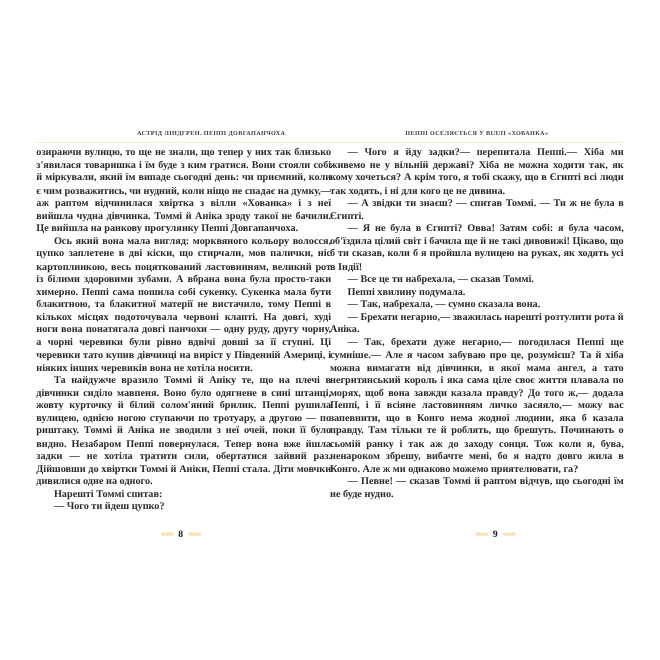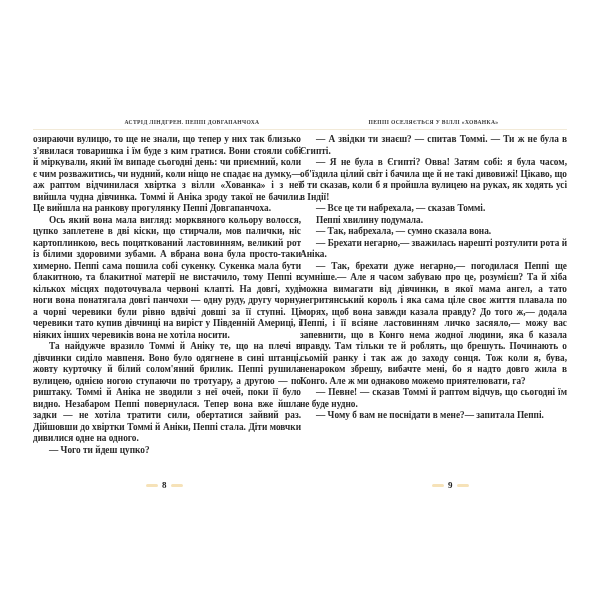--- a/index.html
+++ b/index.html
@@ -34,43 +34,44 @@
 </head>
 <body>
 
 <div class="page left">
   <div class="running-head">Астрід Ліндгрен. Пеппі Довгапанчоха</div>
   <div class="rule"></div>
   <div class="body-text">
     <p>озираючи вулицю, то ще не знали, що тепер у них так близько з'явилася товаришка і їм буде з ким гратися. Вони стояли собі й міркували, який їм випаде сьогодні день: чи приємний, коли є чим розважитись, чи нудний, коли ніщо не спадає на думку,— аж раптом відчинилася хвіртка з вілли «Хованка» і з неї вийшла чудна дівчинка. Томмі й Аніка зроду такої не бачили. Це вийшла на ранкову прогулянку Пеппі Довгапанчоха.</p>
     <p class="indent">Ось який вона мала вигляд: морквяного кольору волосся, цупко заплетене в дві кіски, що стирчали, мов палички, ніс картоплинкою, весь поцяткований ластовинням, великий рот із білими здоровими зубами. А вбрана вона була просто-таки химерно. Пеппі сама пошила собі сукенку. Сукенка мала бути блакитною, та блакитної матерії не вистачило, тому Пеппі в кількох місцях подоточувала червоні клапті. На довгі, худі ноги вона понатягала довгі панчохи — одну руду, другу чорну, а чорні черевики були рівно вдвічі довші за її ступні. Ці черевики тато купив дівчинці на виріст у Південній Америці, і ніяких інших черевиків вона не хотіла носити.</p>
     <p class="indent">Та найдужче вразило Томмі й Аніку те, що на плечі в дівчинки сиділо мавпеня. Воно було одягнене в сині штанці, жовту курточку й білий солом'яний брилик. Пеппі рушила вулицею, однією ногою ступаючи по тротуару, а другою — по риштаку. Томмі й Аніка не зводили з неї очей, поки її було видно. Незабаром Пеппі повернулася. Тепер вона вже йшла задки — не хотіла тратити сили, обертатися зайвий раз. Дійшовши до хвіртки Томмі й Аніки, Пеппі стала. Діти мовчки дивилися одне на одного.</p>
+    <p class="indent">Нарешті Томмі спитав:</p>
     <p class="indent">— Чого ти йдеш цупко?</p>
   </div>
 </div>
 
 <div class="folio left">
   <span class="orn"></span>
   <span>8</span>
   <span class="orn"></span>
 </div>
 
 <div class="page right">
   <div class="running-head">Пеппі оселяється у віллі «Хованка»</div>
   <div class="rule"></div>
   <div class="body-text">
+    <p class="indent">— Чого я йду задки?— перепитала Пеппі.— Хіба ми живемо не у вільній державі? Хіба не можна ходити так, як кому хочеться? А крім того, я тобі скажу, що в Єгипті всі люди так ходять, і ні для кого це не дивина.</p>
     <p class="indent">— А звідки ти знаєш? — спитав Томмі. — Ти ж не була в Єгипті.</p>
     <p class="indent">— Я не була в Єгипті? Овва! Затям собі: я була часом, об'їздила цілий світ і бачила ще й не такі дивовижі! Цікаво, що б ти сказав, коли б я пройшла вулицею на руках, як ходять усі в Індії!</p>
     <p class="indent">— Все це ти набрехала, — сказав Томмі.</p>
     <p class="indent">Пеппі хвилину подумала.</p>
     <p class="indent">— Так, набрехала, — сумно сказала вона.</p>
     <p class="indent">— Брехати негарно,— зважилась нарешті розтулити рота й Аніка.</p>
     <p class="indent">— Так, брехати дуже негарно,— погодилася Пеппі ще сумніше.— Але я часом забуваю про це, розумієш? Та й хіба можна вимагати від дівчинки, в якої мама ангел, а тато негритянський король і яка сама ціле своє життя плавала по морях, щоб вона завжди казала правду? До того ж,— додала Пеппі, і її всіяне ластовинням личко засяяло,— можу вас запевнити, що в Конго нема жодної людини, яка б казала правду. Там тільки те й роблять, що брешуть. Починають о сьомій ранку і так аж до заходу сонця. Тож коли я, бува, ненароком збрешу, вибачте мені, бо я надто довго жила в Конго. Але ж ми однаково можемо приятелювати, га?</p>
     <p class="indent">— Певне! — сказав Томмі й раптом відчув, що сьогодні їм не буде нудно.</p>
-    <p class="indent">— Чому б вам не поснідати в мене?— запитала Пеппі.</p>
   </div>
 </div>
 
 <div class="folio right">
   <span class="orn"></span>
   <span>9</span>
   <span class="orn"></span>
 </div>
 
 </body></html>

